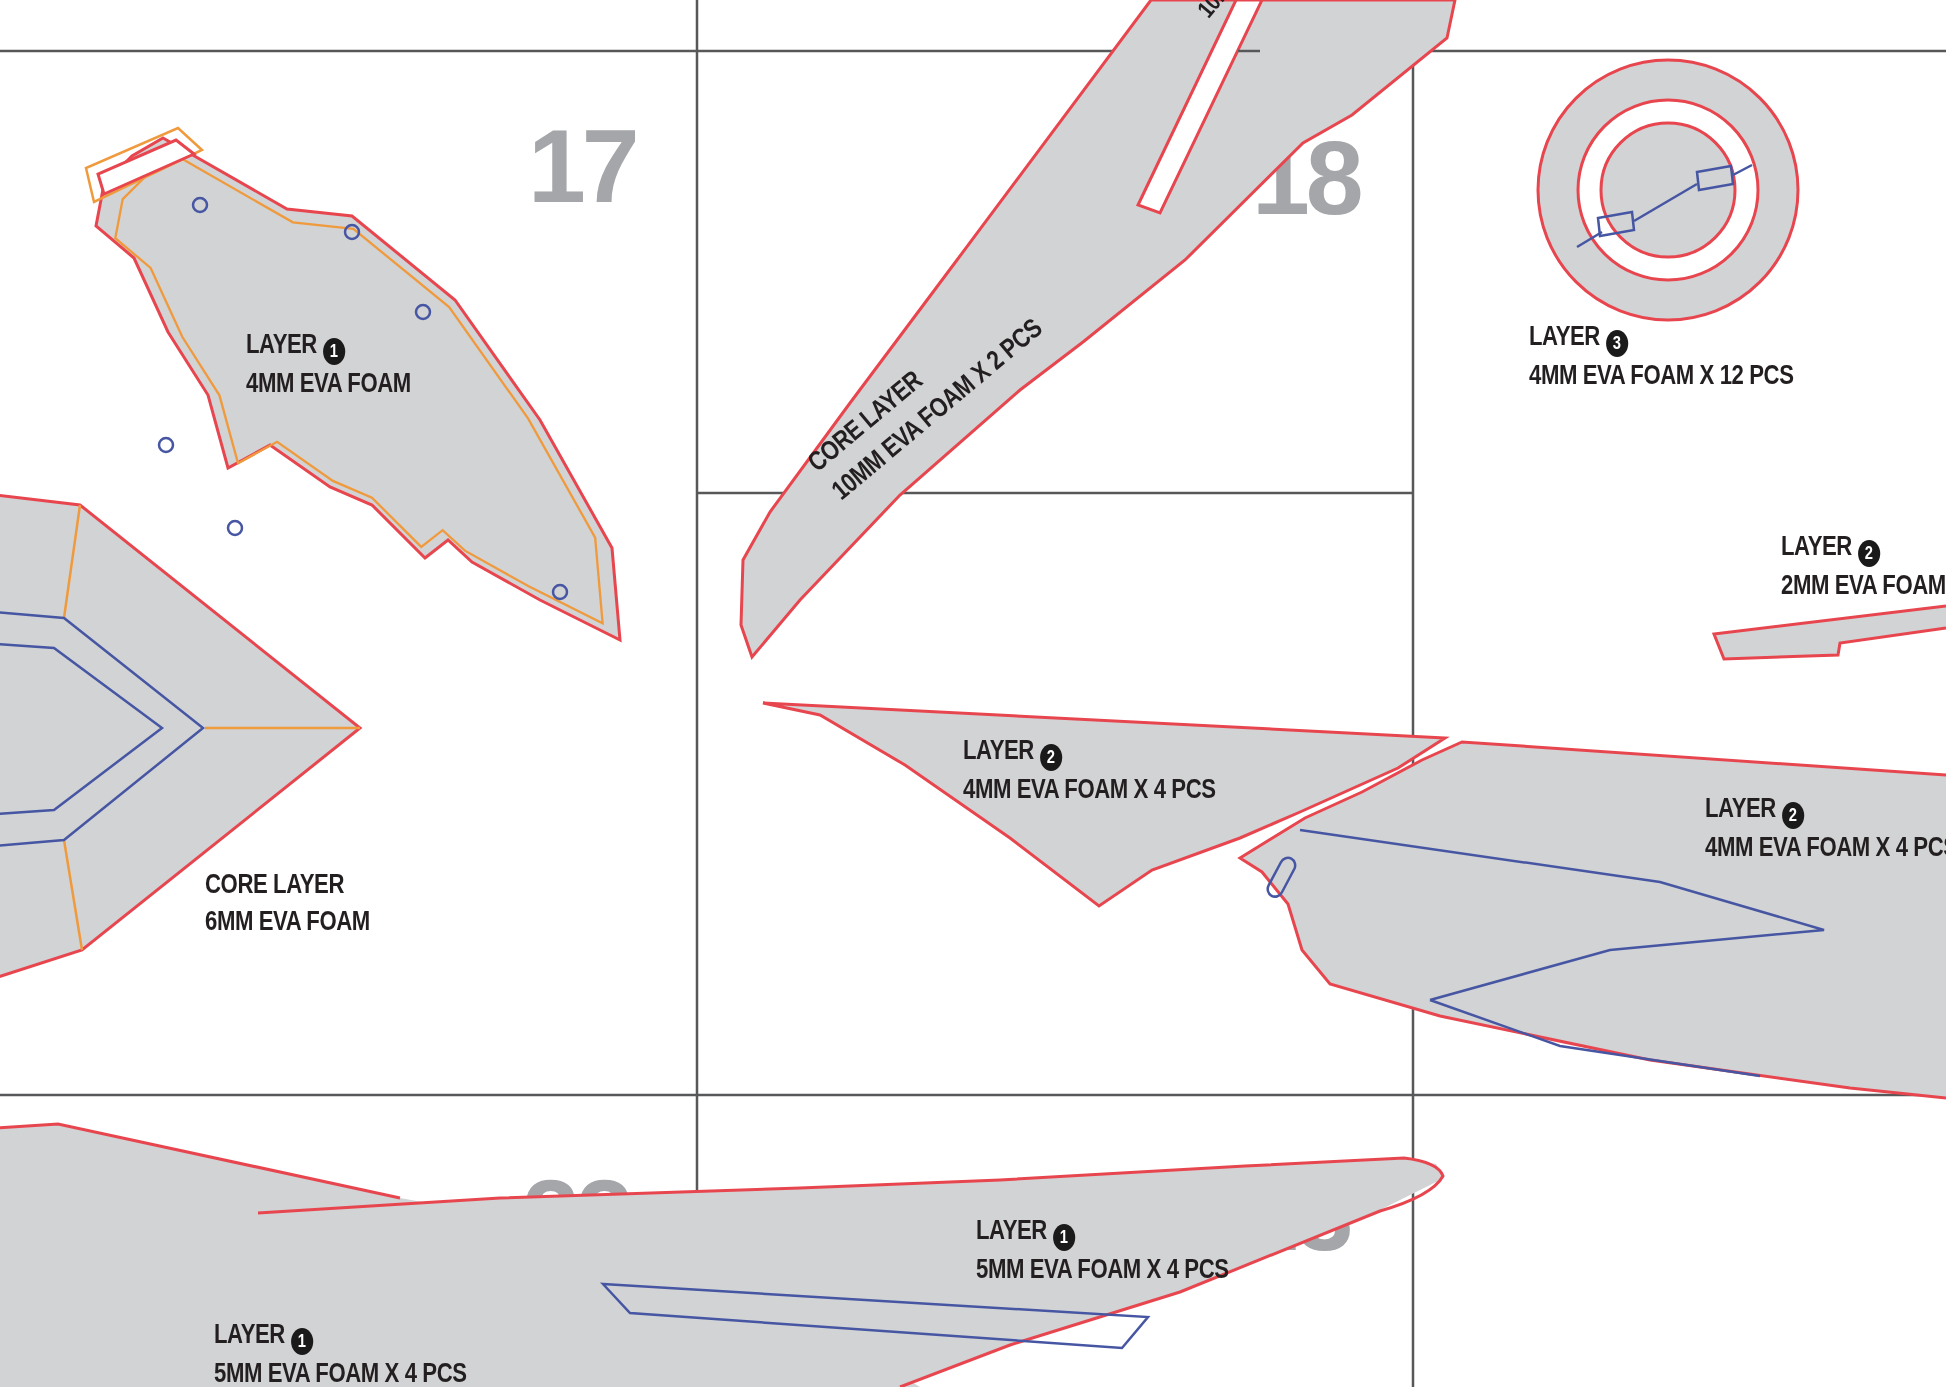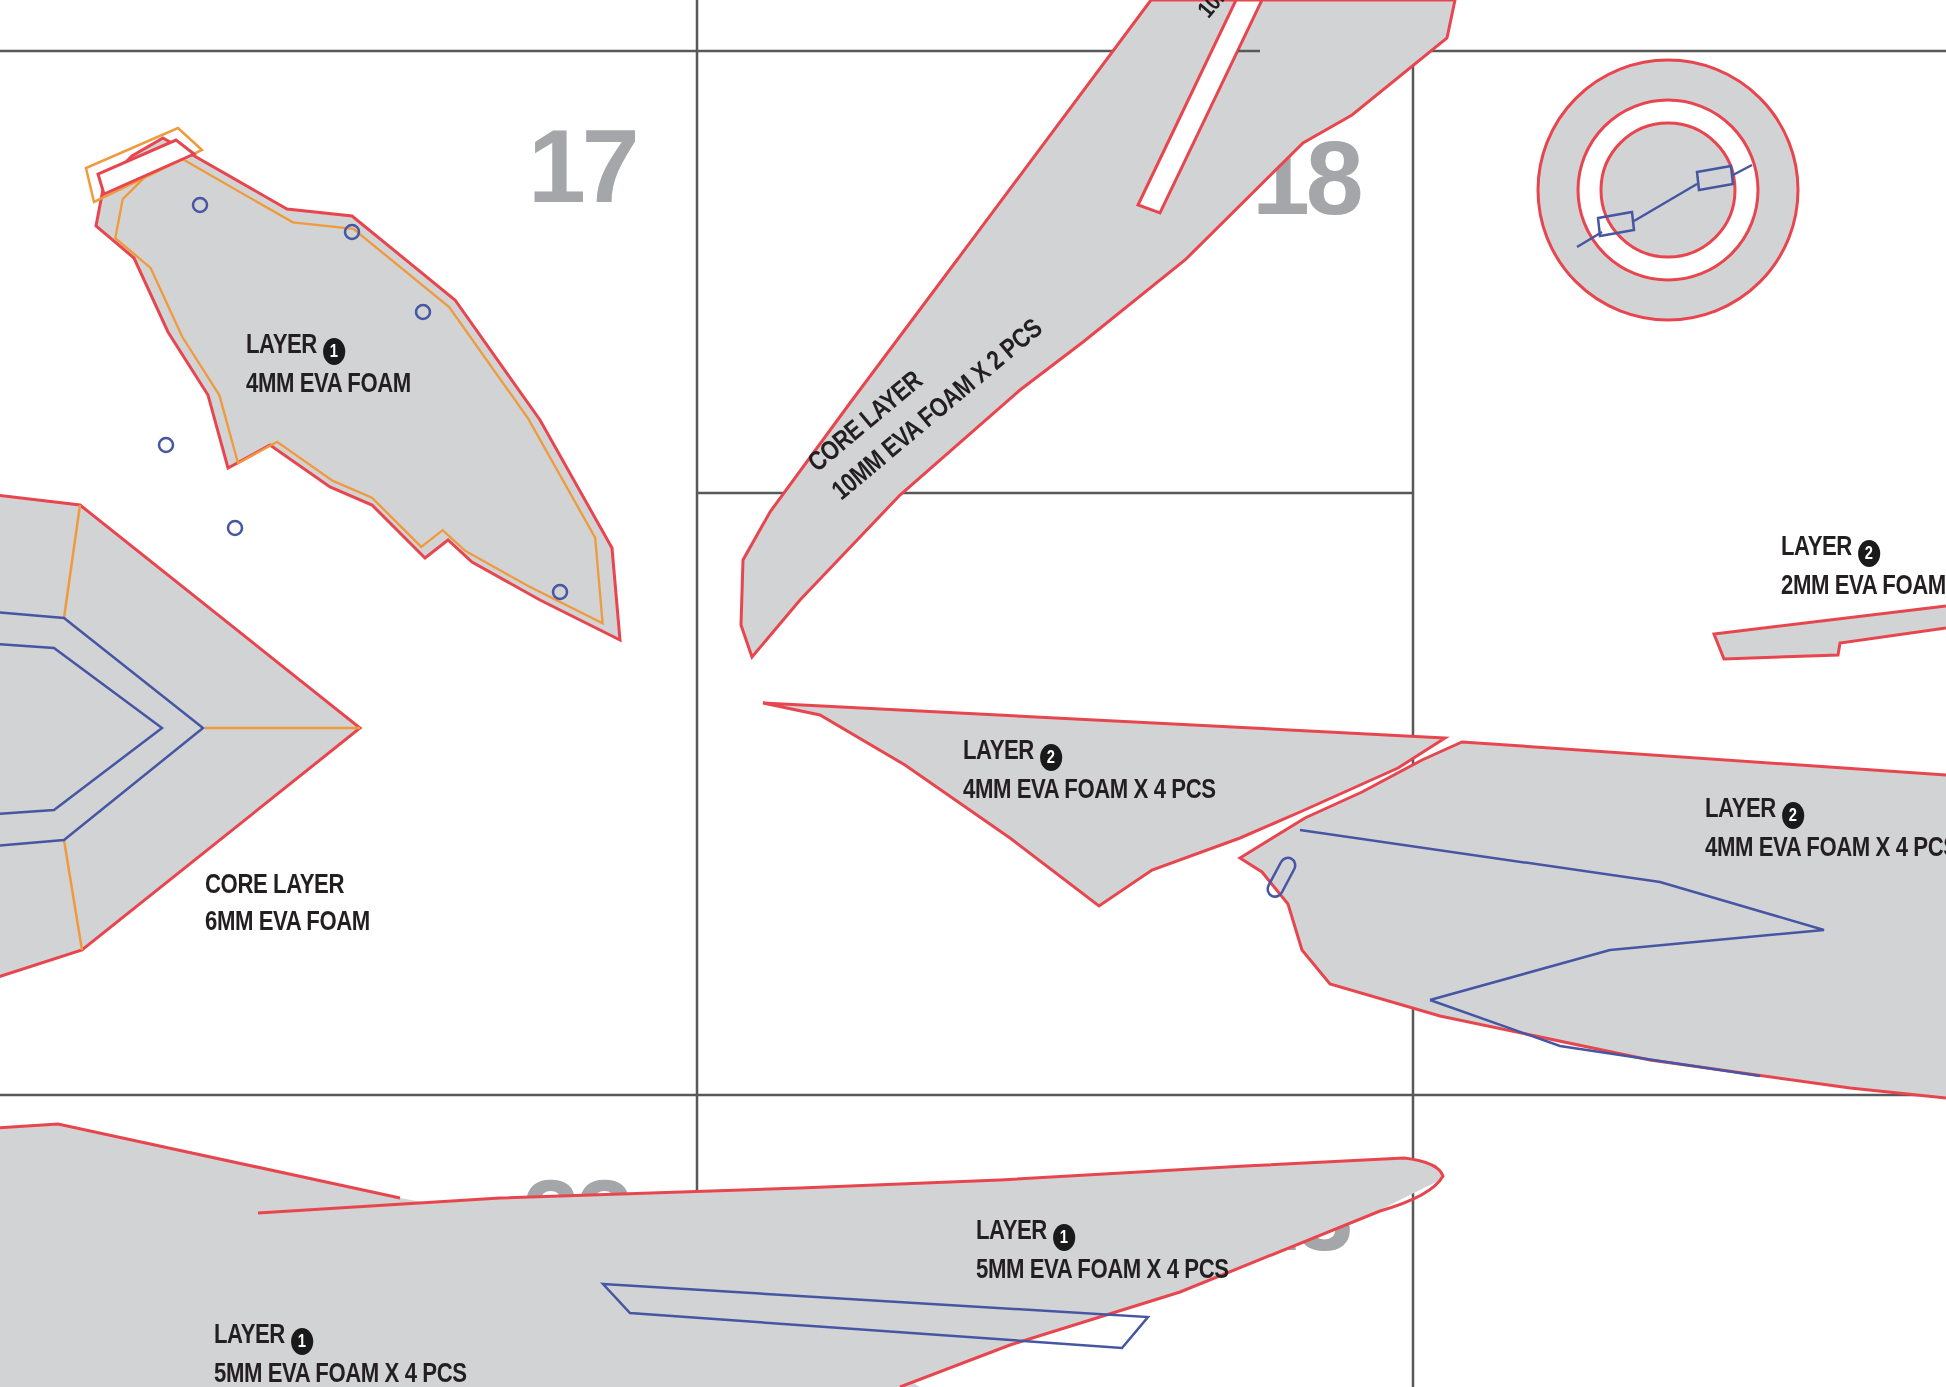--- a/index.html
+++ b/index.html
@@ -108,20 +108,24 @@
   <div class="label" style="left:246px;top:326px;">
     <span class="ln"><span>LAYER</span><span class="badge">1</span></span>
     <span class="ln">4MM EVA FOAM</span>
   </div>
 
   <div class="label rot" style="left:800px;top:452px;">
     <span class="ln">CORE LAYER</span>
     <span class="ln">10MM EVA FOAM X 2 PCS</span>
   </div>
 
+  <div class="label" style="left:1529px;top:318px;">
+    <span class="ln"><span>LAYER</span><span class="badge">3</span></span>
+    <span class="ln">4MM EVA FOAM X 12 PCS</span>
+  </div>
 
   <div class="label" style="left:1781px;top:528px;">
     <span class="ln"><span>LAYER</span><span class="badge">2</span></span>
     <span class="ln">2MM EVA FOAM X</span>
   </div>
 
   <div class="label" style="left:963px;top:732px;">
     <span class="ln"><span>LAYER</span><span class="badge">2</span></span>
     <span class="ln">4MM EVA FOAM X 4 PCS</span>
   </div>

